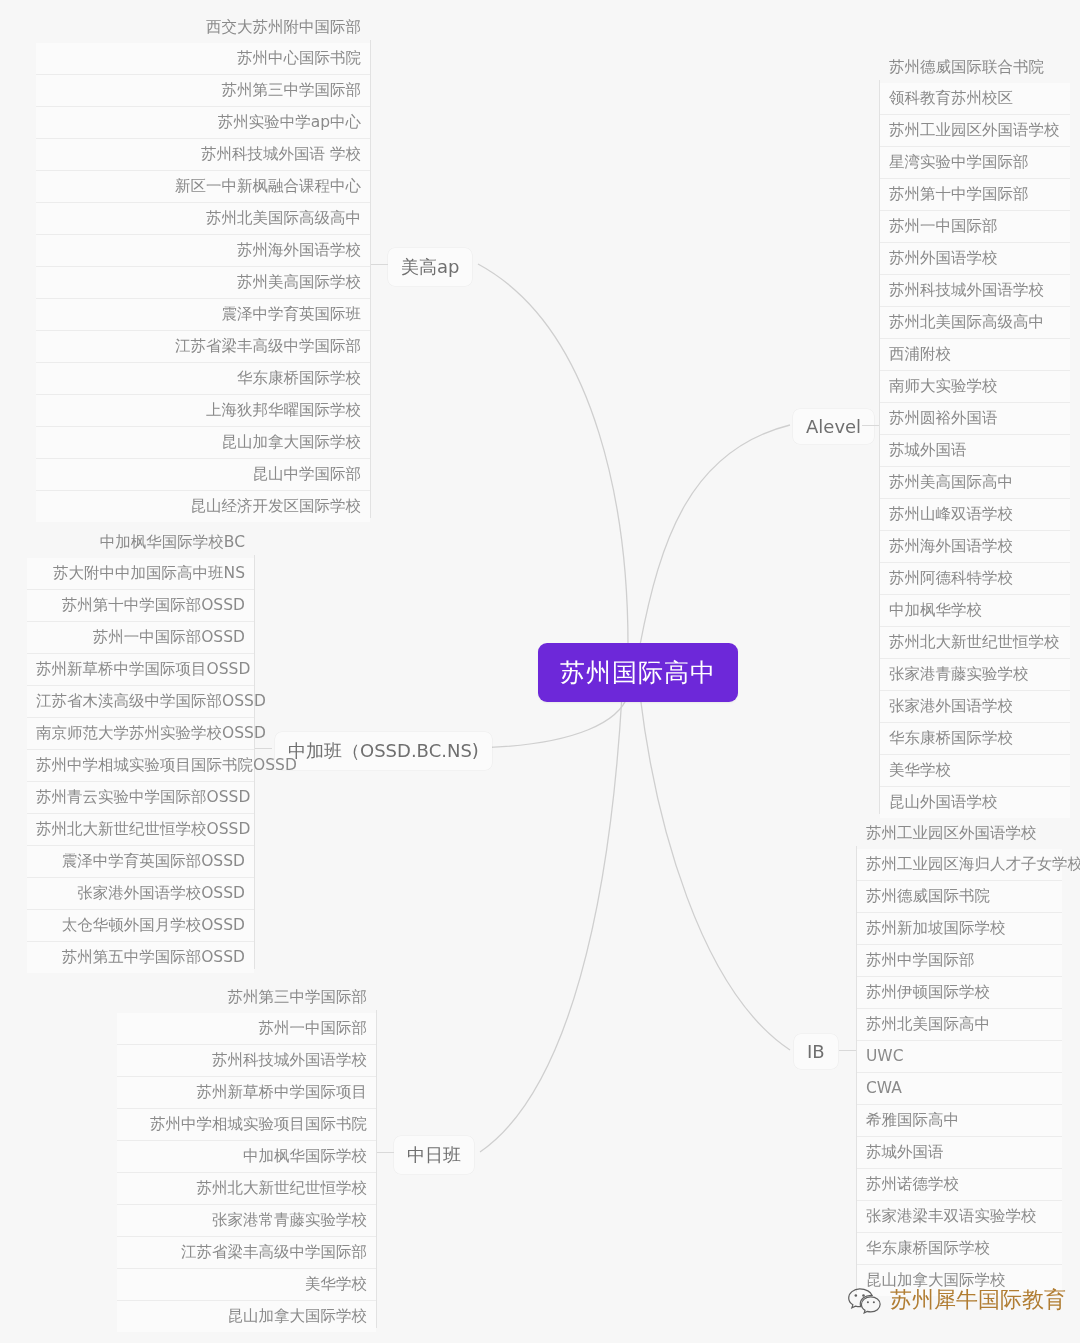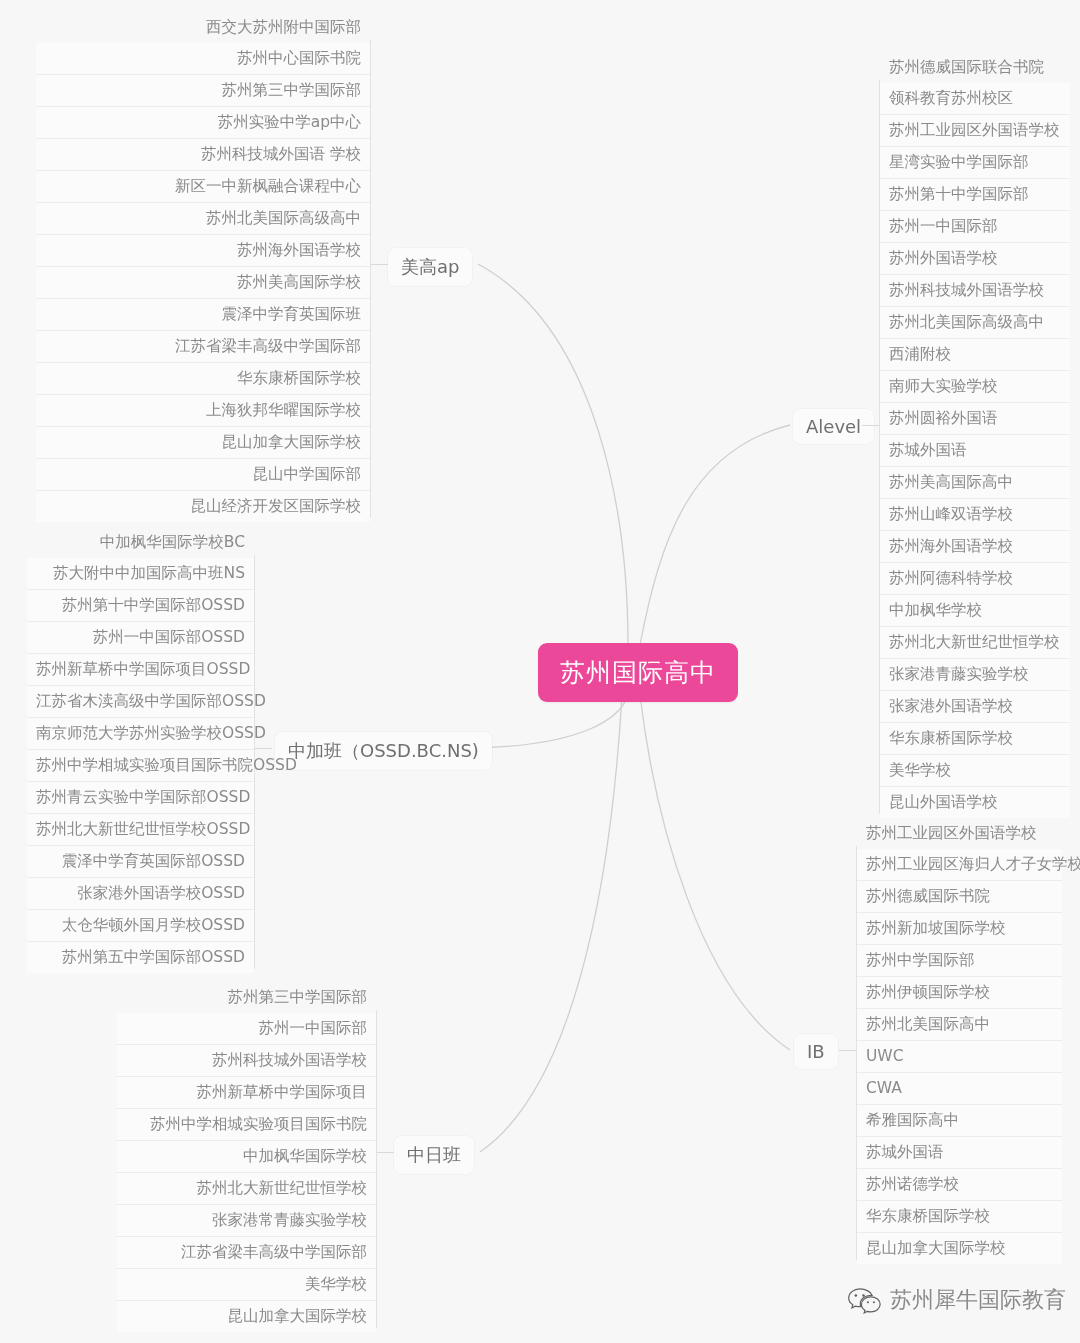--- a/index.html
+++ b/index.html
@@ -10,21 +10,21 @@
     color:#7a7a7a;
     position:relative;
     overflow:hidden;
   }
   #canvas{position:absolute;inset:0;}
   #links{position:absolute;left:0;top:0;width:1080px;height:1343px;pointer-events:none;}
 
   
   .root{
     position:absolute;
-    background:#ec4899;
+    background:#6d28d9;
     color:#ffffff;
     border-radius:9px;
     font-size:25px;
     letter-spacing:1px;
     padding:13px 22px;
     white-space:nowrap;
     box-shadow:0 1px 2px rgba(0,0,0,.06);
   }
   .branch{
     position:absolute;
@@ -67,21 +67,21 @@
   .col.right .spine{left:-1px;}
 
   
   .stub{position:absolute;height:1px;background:#d9d9d9;}
 
   
   .watermark{
     position:absolute;
     right:14px;bottom:28px;
     display:flex;align-items:center;gap:9px;
-    color:#737373;
+    color:#a16207;
     font-size:22px;
     opacity:.82;
   }
   .wm-icon{width:34px;height:28px;display:block;}
   .wm-text{white-space:nowrap;}
 </style>
 </head>
 <body>
 
 <div id="canvas">
@@ -184,20 +184,21 @@
     <div class="leaf">苏州德威国际书院</div>
     <div class="leaf">苏州新加坡国际学校</div>
     <div class="leaf">苏州中学国际部</div>
     <div class="leaf">苏州伊顿国际学校</div>
     <div class="leaf">苏州北美国际高中</div>
     <div class="leaf">UWC</div>
     <div class="leaf">CWA</div>
     <div class="leaf">希雅国际高中</div>
     <div class="leaf">苏城外国语</div>
     <div class="leaf">苏州诺德学校</div>
+    <div class="leaf">张家港梁丰双语实验学校</div>
     <div class="leaf">华东康桥国际学校</div>
     <div class="leaf">昆山加拿大国际学校</div>
   </div>
 
   <div class="branch" style="left:394px;top:1136px;">中日班</div>
   <div class="stub" style="left:376px;top:1152px;width:18px;"></div>
   <div class="col left" style="left:96px;top:982px;width:280px;">
     <div class="spine"></div>
     <div class="leaf first">苏州第三中学国际部</div>
     <div class="leaf">苏州一中国际部</div>

